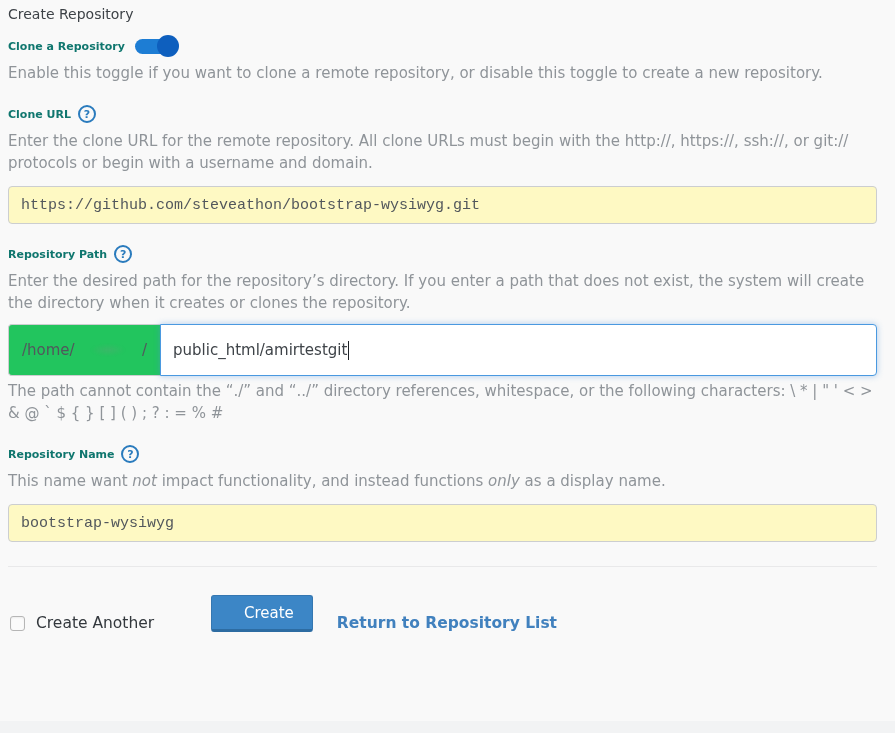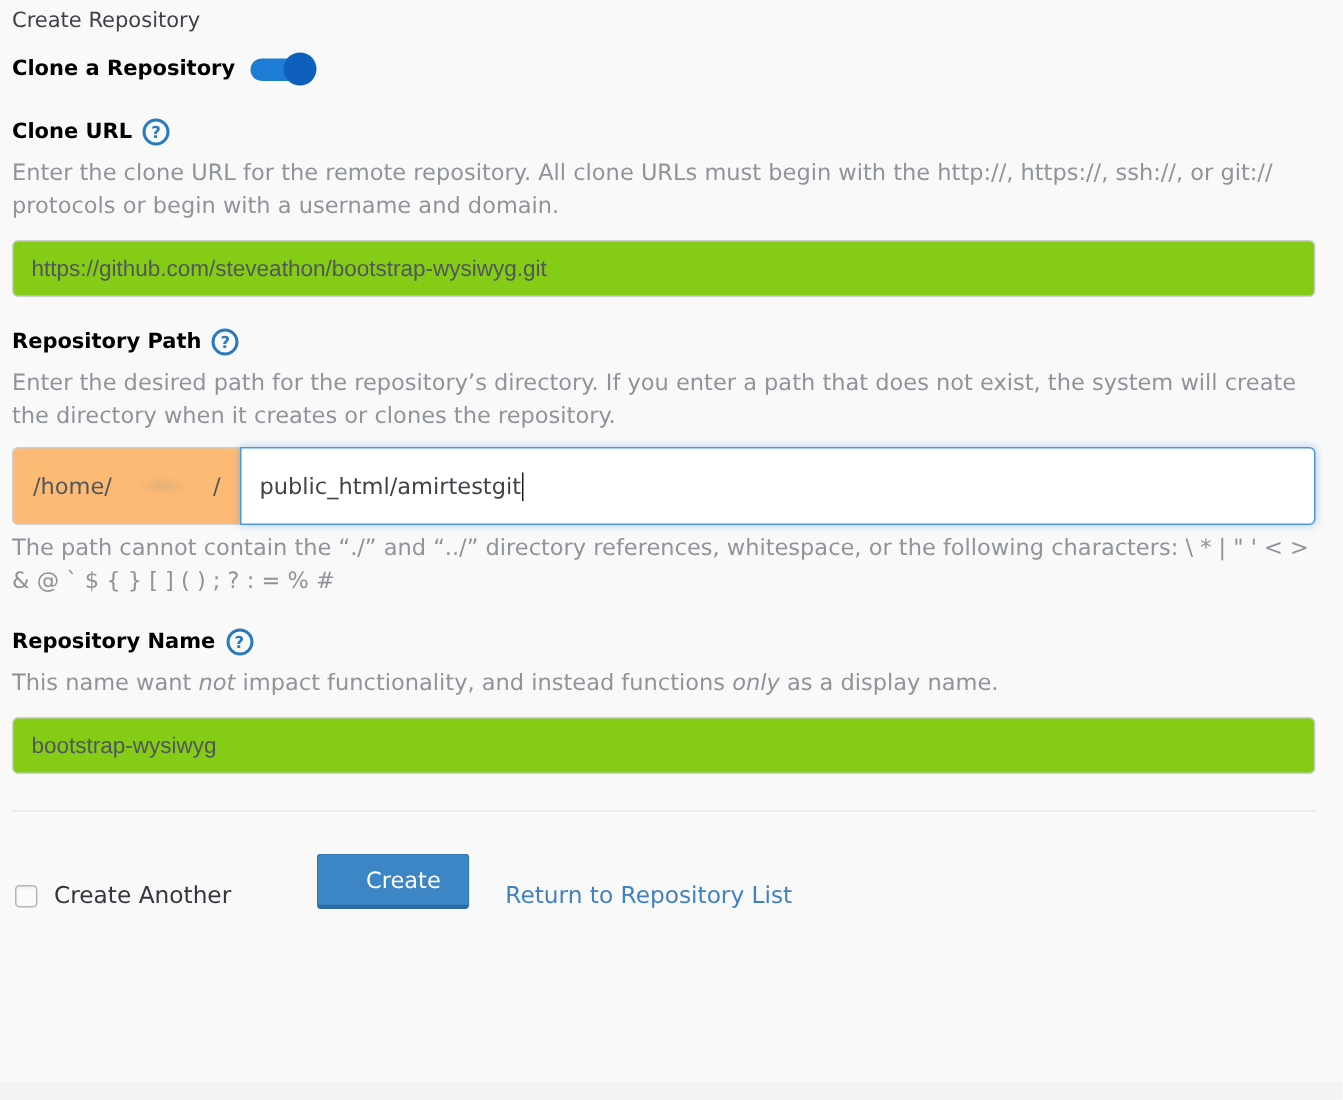--- a/index.html
+++ b/index.html
@@ -24,23 +24,23 @@
   }
   .field{margin:0;}
   .mt-section{margin-top:18px;}
   .label-row{
     display:flex;
     align-items:center;
     gap:7px;
     height:24px;
   }
   .label{
-    font-size:14px;
+    font-size:11px;
     font-weight:bold;
-    color:#000000;
+    color:#0f766e;
   }
   .help-icon{
     box-sizing:border-box;
     width:18px;height:18px;
     border:2px solid #2a7bbd;
     border-radius:50%;
     color:#2a7bbd;
     font-size:11px;
     font-weight:bold;
     display:flex;align-items:center;justify-content:center;
@@ -55,40 +55,40 @@
     max-width:872px;
   }
   .it{font-style:italic;}
   .bold{font-weight:bold;}
   .text-input{
     box-sizing:border-box;
     width:869px;
     height:38px;
     margin-top:12px;
     padding:0 12px;
-    font-family:Liberation Sans, sans-serif;
+    font-family:Liberation Mono, monospace;
     font-size:15px;
     color:#52575c;
-    background:#84cc16;
+    background:#fef9c3;
     border:1px solid #ccced0;
     border-radius:4px;
     outline:none;
   }
   .input-group{
     display:flex;
     margin-top:10px;
     width:869px;
   }
   .addon{
     box-sizing:border-box;
     width:152px;
     display:flex;
     align-items:center;
     padding:0 13px;
-    background:#fdba74;
+    background:#22c55e;
     border:1px solid #ccced0;
     border-right:none;
     border-radius:4px 0 0 4px;
     font-size:15px;
     color:#52575c;
     flex-shrink:0;
   }
   .addon .spacer{flex:1;display:flex;justify-content:center;}
   .redacted{
     width:34px;height:12px;
@@ -160,20 +160,21 @@
     border-radius:3px;
     padding:8px 18px 7px 32px;
     cursor:pointer;
   }
   .link{
     margin-left:24px;
     font-size:15.5px;
     color:#4181be;
     text-decoration:none;
     cursor:pointer;
+    font-weight:bold;
   }
   .toggle{
     position:relative;
     display:inline-block;
     width:44px;height:22px;
     margin-left:3px;
     cursor:pointer;
     flex-shrink:0;
   }
   .toggle .track{
@@ -205,20 +206,21 @@
   <h1 class="title">Create Repository</h1>
 
   <div class="field">
     <div class="label-row">
       <span class="label">Clone a Repository</span>
       <span class="toggle">
         <span class="track"></span>
         <span class="knob"></span>
       </span>
     </div>
+    <p class="help">Enable this toggle if you want to clone a remote repository, or disable this toggle to create a new repository.</p>
   </div>
 
   <div class="field mt-section">
     <div class="label-row">
       <span class="label">Clone URL</span>
       <span class="help-icon">?</span>
     </div>
     <p class="help">Enter the clone URL for the remote repository. All clone URLs must begin with the http://, https://, ssh://, or git:// protocols or begin with a username and domain.</p>
     <input class="text-input" type="text" value="https://github.com/steveathon/bootstrap-wysiwyg.git" style="">
   </div>

